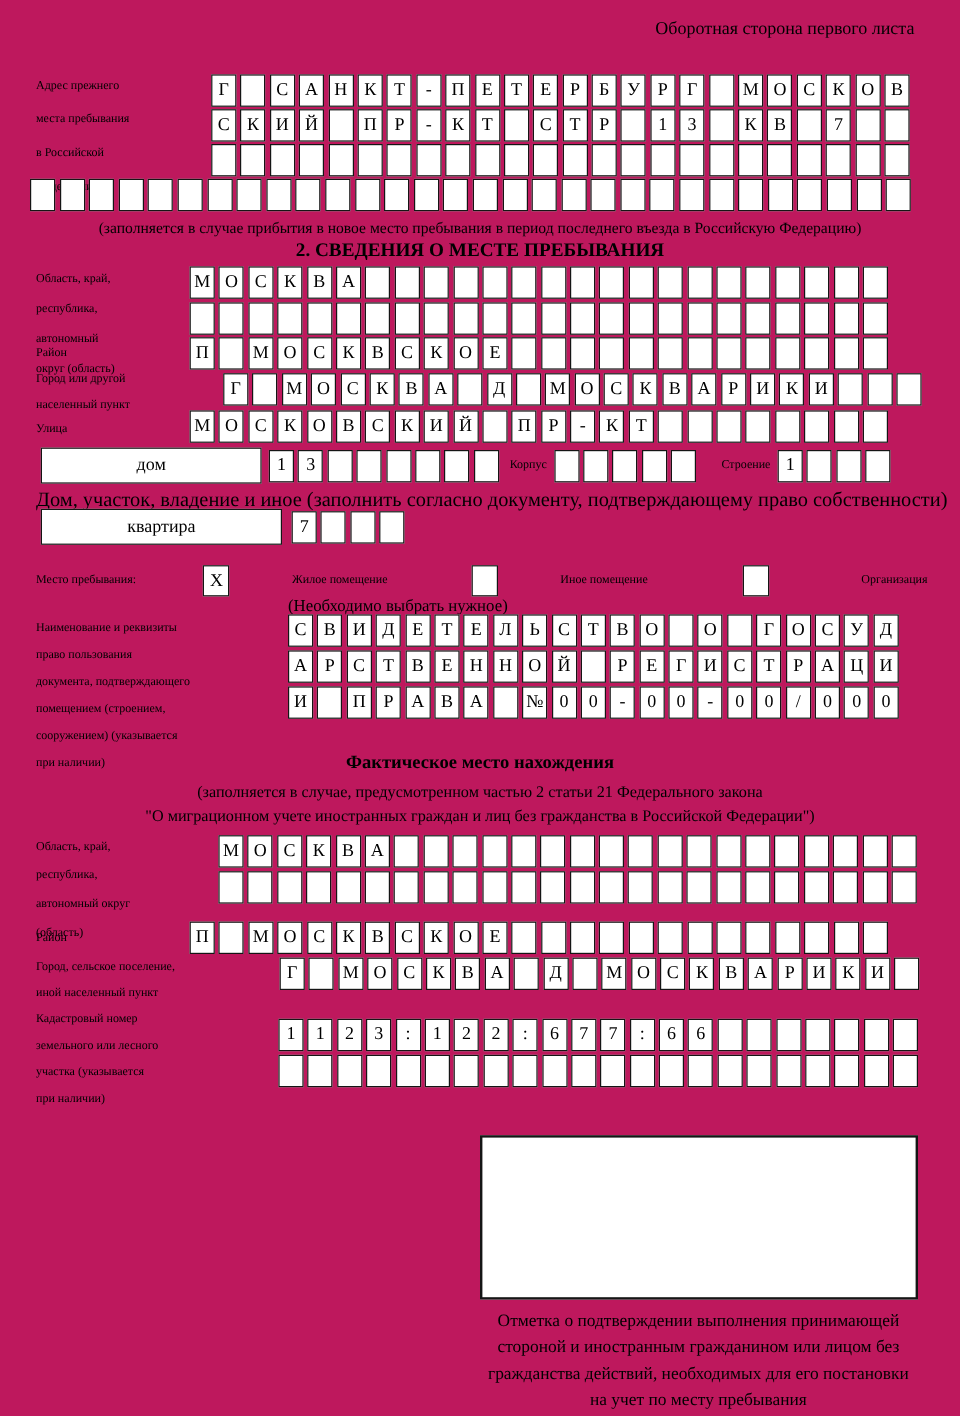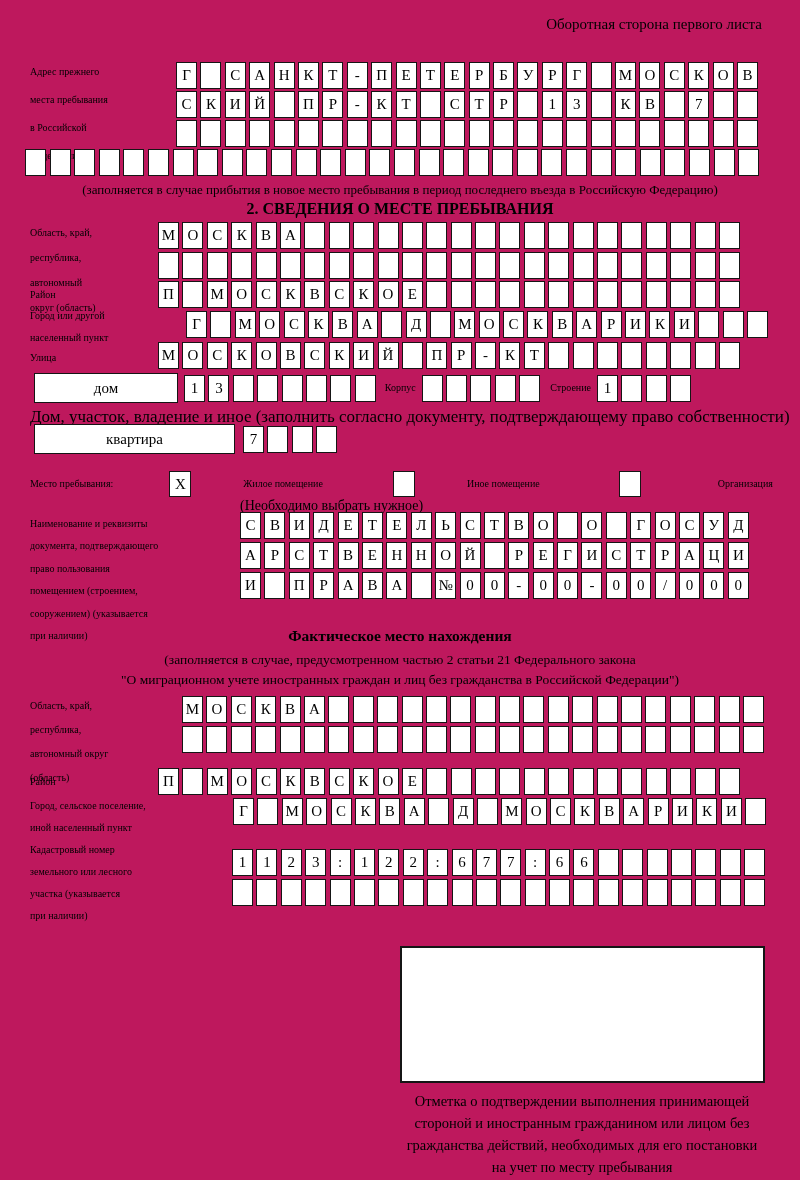--- a/index.html
+++ b/index.html
@@ -324,40 +324,40 @@
       <span class="cell"></span>
       <span class="cell"></span>
       <span class="cell"></span>
       <span class="cell"></span>
       <span class="cell"></span>
       <span class="cell"></span>
       <span class="cell"></span>
     </div>
 
   <div class="fieldflex" style="left:34px; top:373px;">
-    <div class="longbox" style="width:144px">дом</div>
+    <div class="longbox" style="width:184px">дом</div>
     <div class="cellrow inline" style="margin-left:6px">
         <span class="cell">1</span>
         <span class="cell">3</span>
         <span class="cell"></span>
         <span class="cell"></span>
         <span class="cell"></span>
         <span class="cell"></span>
         <span class="cell"></span>
         <span class="cell"></span>
       </div>
     <div class="label" style="margin-left:9px">Корпус</div>
     <div class="cellrow inline" style="margin-left:6px">
         <span class="cell"></span>
         <span class="cell"></span>
         <span class="cell"></span>
         <span class="cell"></span>
         <span class="cell"></span>
       </div>
-    <div class="label" style="margin-left:10px">Строение</div>
+    <div class="label" style="margin-left:21px">Строение</div>
     <div class="cellrow inline" style="margin-left:6px">
         <span class="cell">1</span>
         <span class="cell"></span>
         <span class="cell"></span>
         <span class="cell"></span>
       </div>
   </div>
   <div class="note-md" style="left:30px; top:407px">Дом, участок, владение и иное (заполнить согласно документу, подтверждающему право собственности)</div>
 
   <div class="fieldflex" style="left:34px; top:424px;">
@@ -376,22 +376,22 @@
     <div class="label" style="margin-left:9px">Жилое помещение</div>
     <span class="checkbox" style="margin-left:27px"></span>
     <div class="label" style="margin-left:9px">Иное помещение</div>
     <span class="checkbox" style="margin-left:36px"></span>
     <div class="label" style="margin-left:34px">Организация</div>
   </div>
   <div class="note-md" style="left:240px; top:498px; font-size:14px">(Необходимо выбрать нужное)</div>
 
   <div class="abs label lines" style="left:30px; top:513px; line-height:22.4px;">
       <div>Наименование и реквизиты</div>
+      <div>право пользования</div>
       <div>документа, подтверждающего</div>
-      <div>право пользования</div>
       <div>помещением (строением,</div>
       <div>сооружением) (указывается</div>
       <div>при наличии)</div>
     </div>
   <div class="cellrow" style="left:240px; top:512px">
       <span class="cell">С</span>
       <span class="cell">В</span>
       <span class="cell">И</span>
       <span class="cell">Д</span>
       <span class="cell">Е</span>

